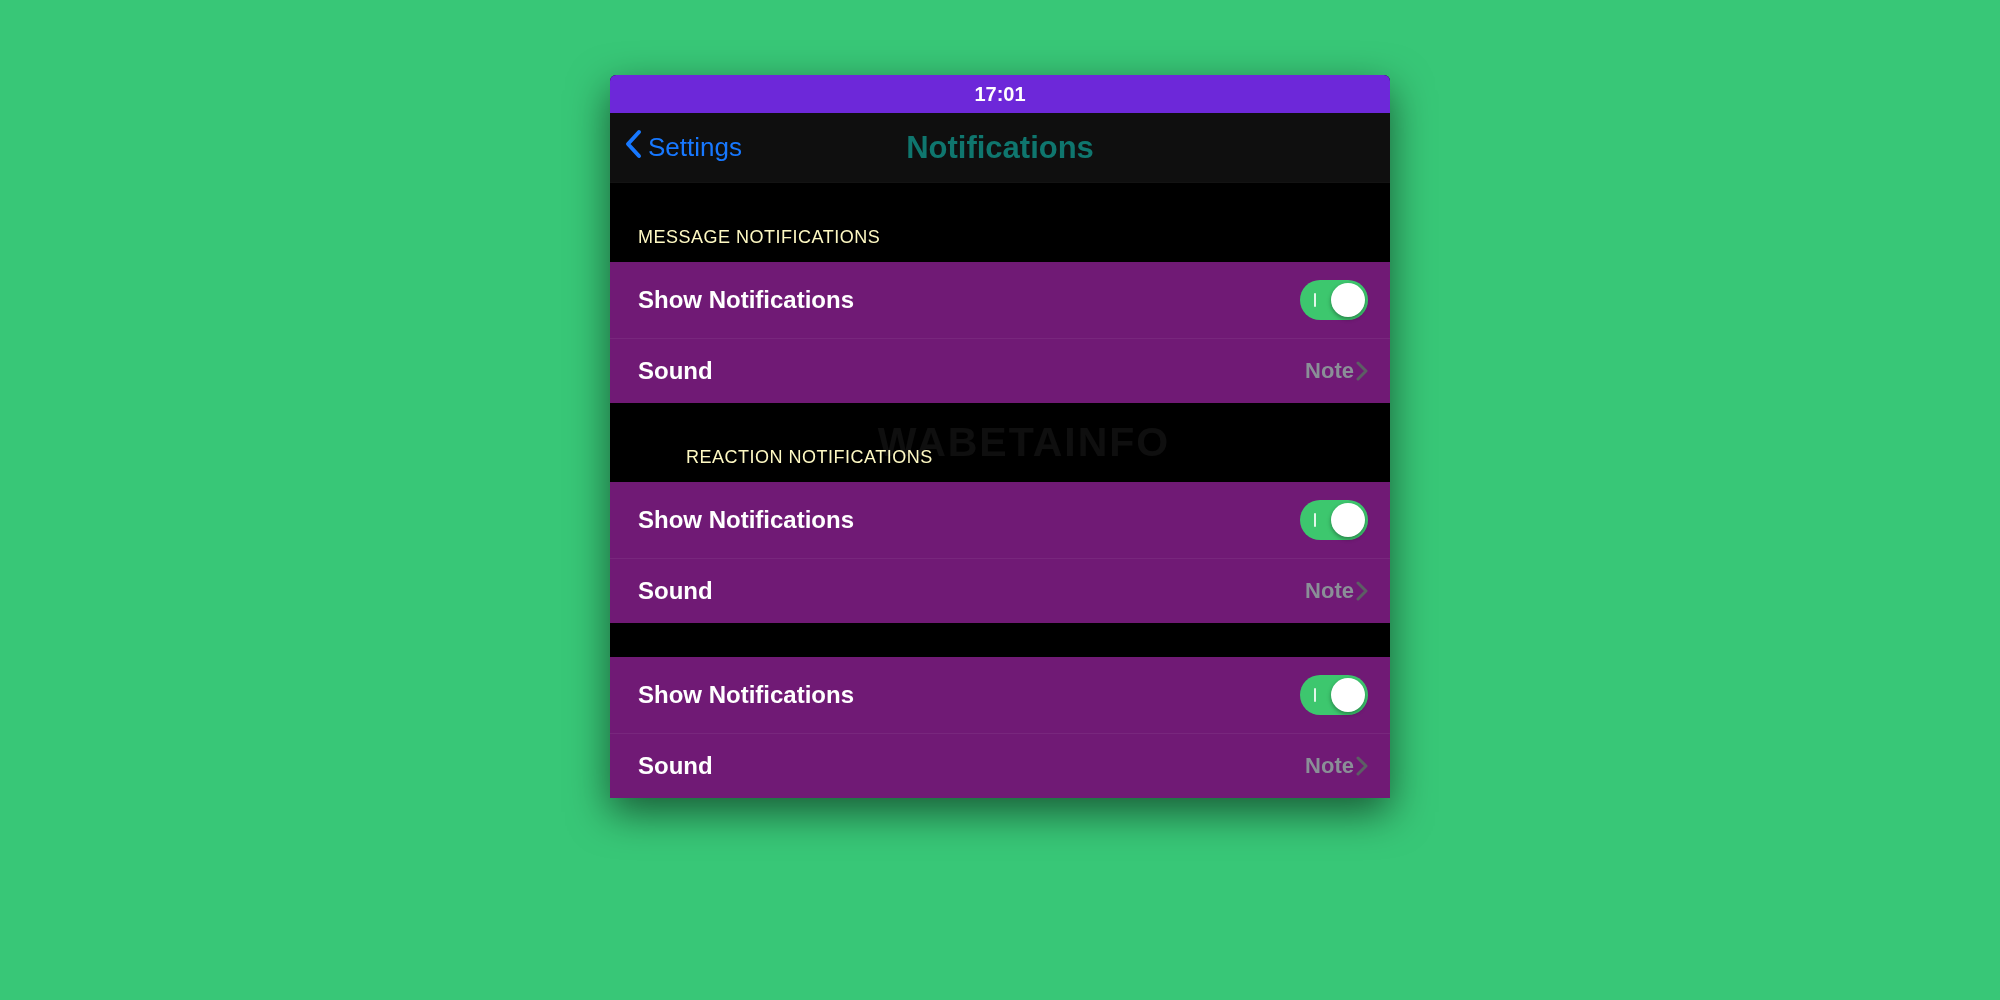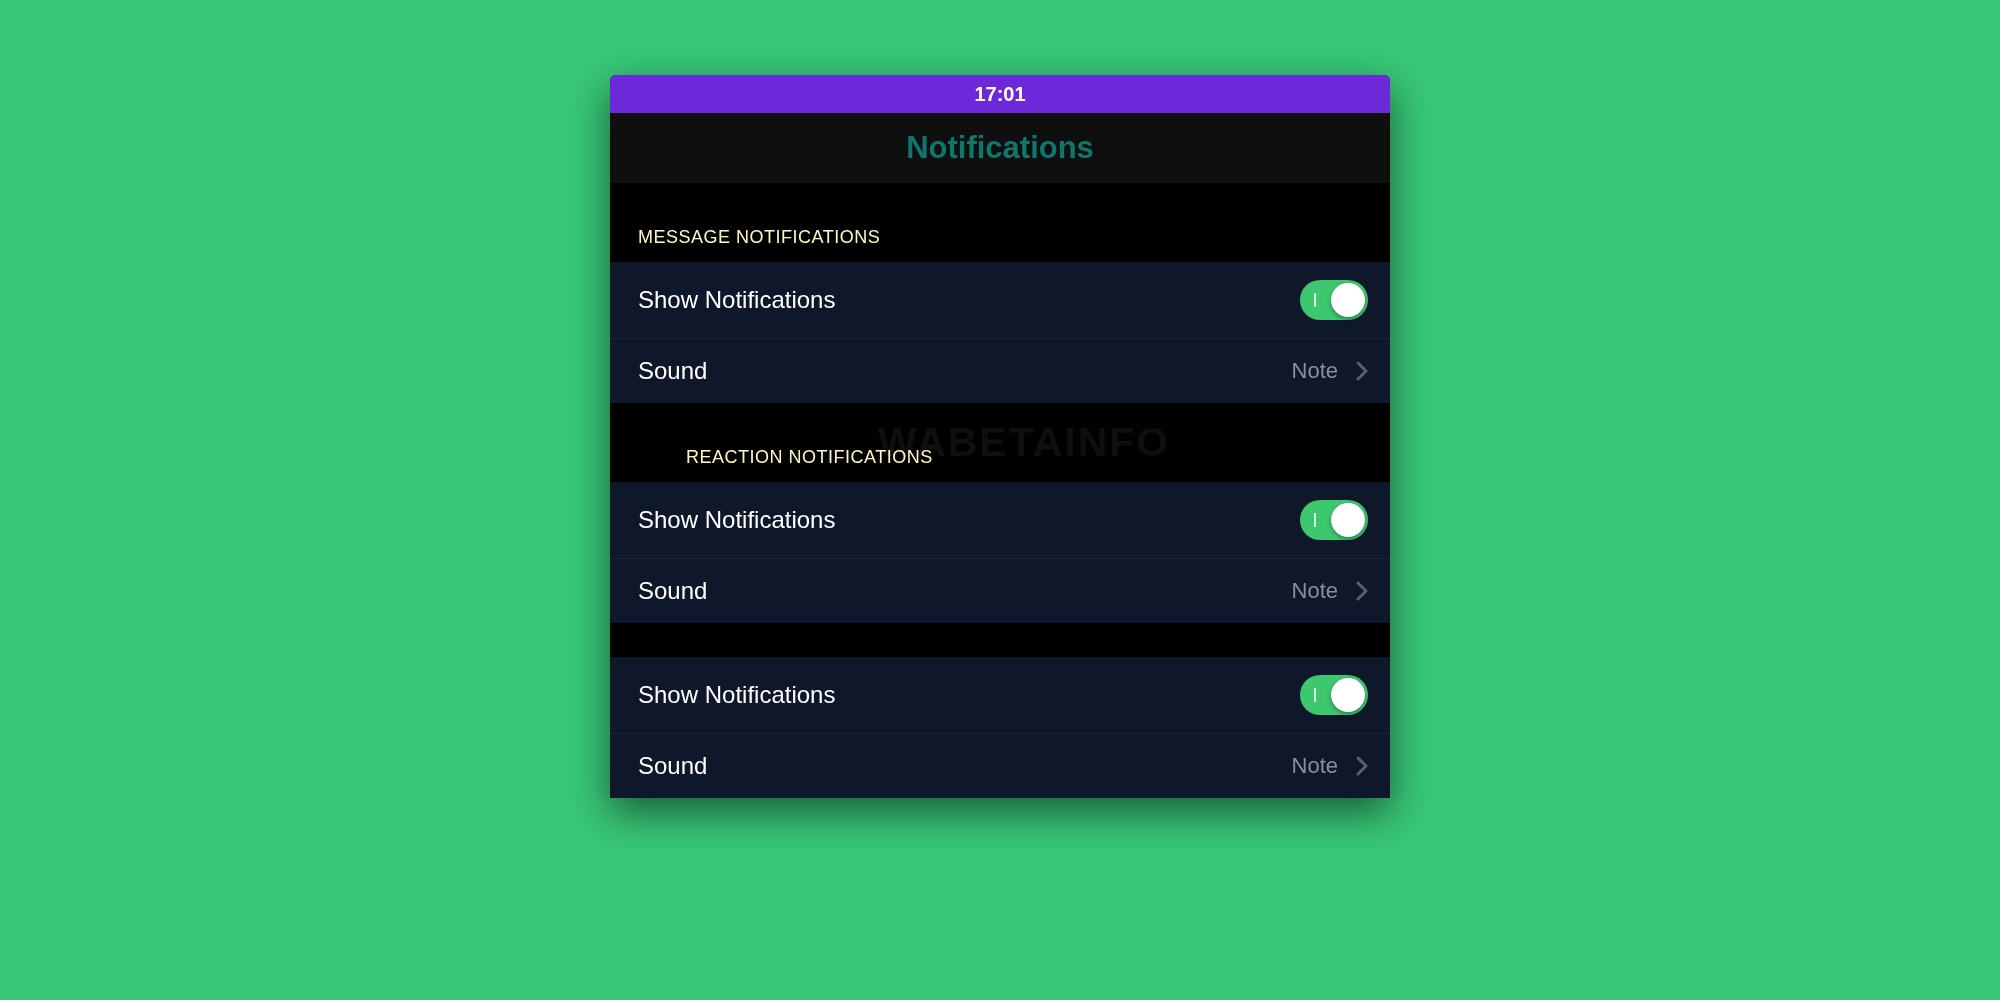--- a/index.html
+++ b/index.html
@@ -74,25 +74,26 @@
     letter-spacing: .5px;
     text-transform: uppercase;
     background: #000;
   }
   
   .row {
     display: flex;
     align-items: center;
     justify-content: space-between;
     padding: 18px 22px 18px 28px;
-    background: #0f172a;
+    background: #701a75;
     font-size: 24px;
     color: #fff;
-  }
-  .row + .row { border-top: 1px solid rgba(255,255,255,.06); gap: 16px; }
+    font-weight: bold;
+  }
+  .row + .row { border-top: 1px solid rgba(255,255,255,.06); }
   .row .label { flex: 1; }
   .row .value {
     color: #8a8f97;
     font-size: 22px;
     margin-right: 2px;
   }
   .row .chev-right svg { display: block; }
   .chev-right { color: #5c5f64; }
   
   .toggle {
@@ -142,20 +143,28 @@
 </head>
 <body>
 
 <div class="phone">
 
   <div class="statusbar">
     <span>17:01</span>
   </div>
 
   <div class="navbar">
+    <div class="back">
+      <span class="chev">
+        <svg width="18" height="30" viewBox="0 0 18 30" fill="none">
+            <path d="M15 3 L4 15 L15 27" stroke="#1778ff" stroke-width="4" stroke-linecap="round" stroke-linejoin="round"></path>
+          </svg>
+      </span>
+      <span>Settings</span>
+    </div>
     <div class="title">Notifications</div>
   </div>
 
   <div class="gap"></div>
   <div class="section-header">MESSAGE NOTIFICATIONS</div>
   <div class="row">
     <span class="label">Show Notifications</span>
     <div class="toggle">
       <span class="tick"></span>
       <span class="knob"></span>

